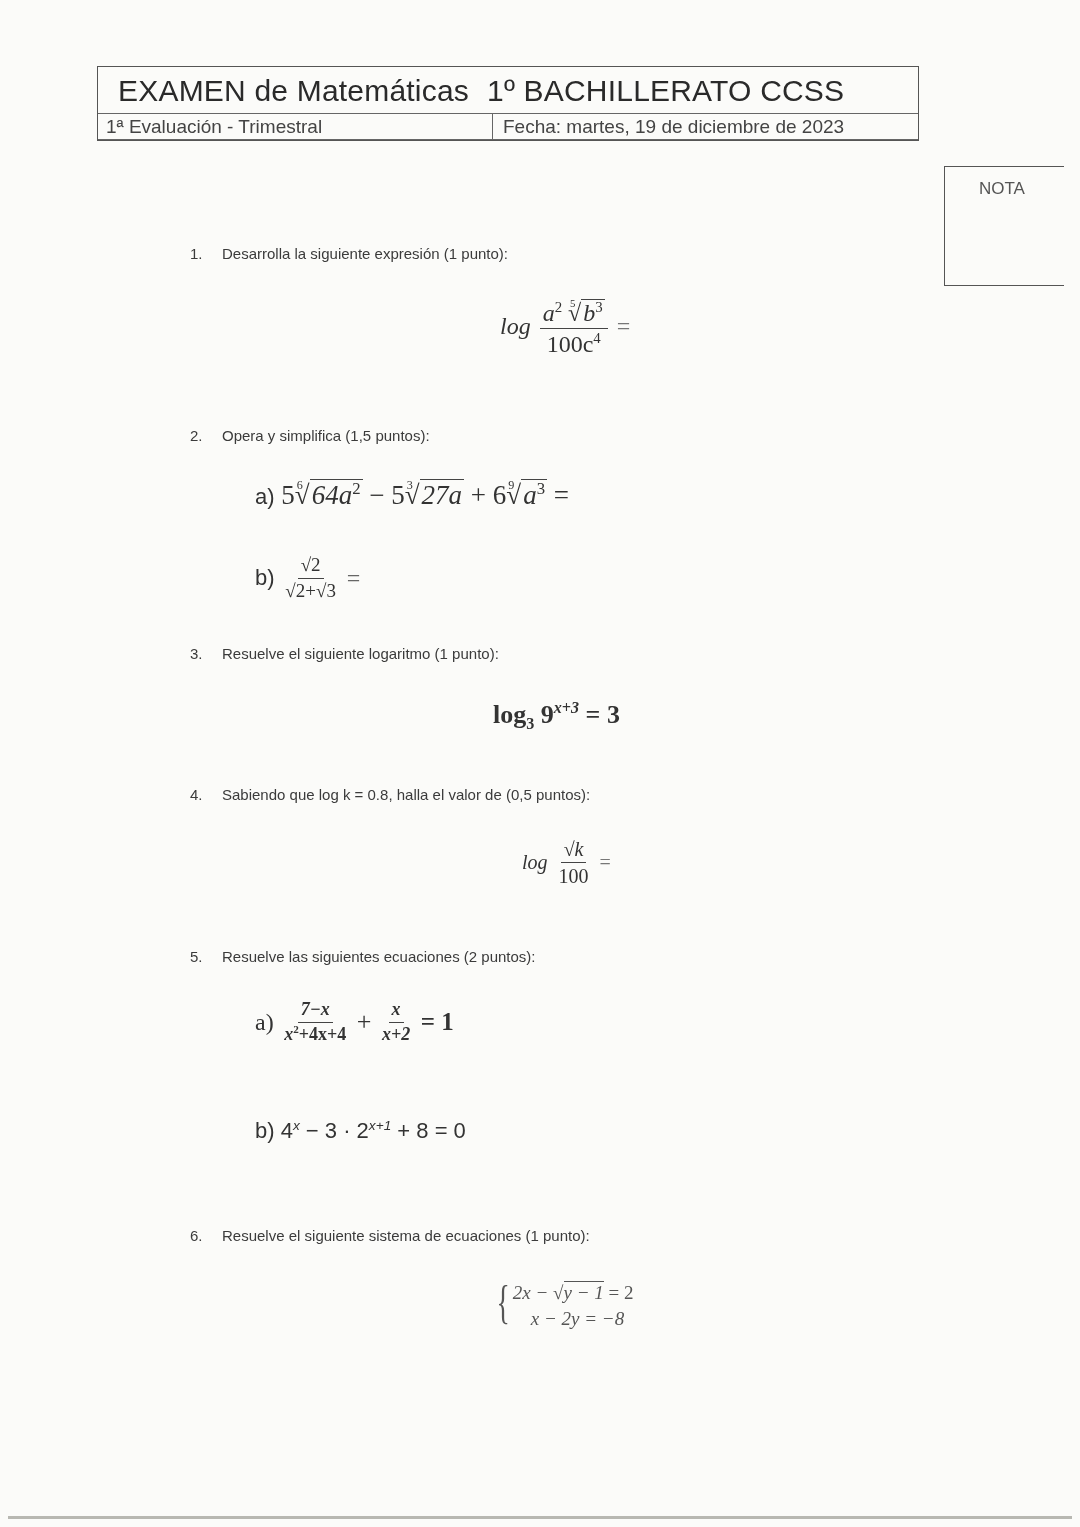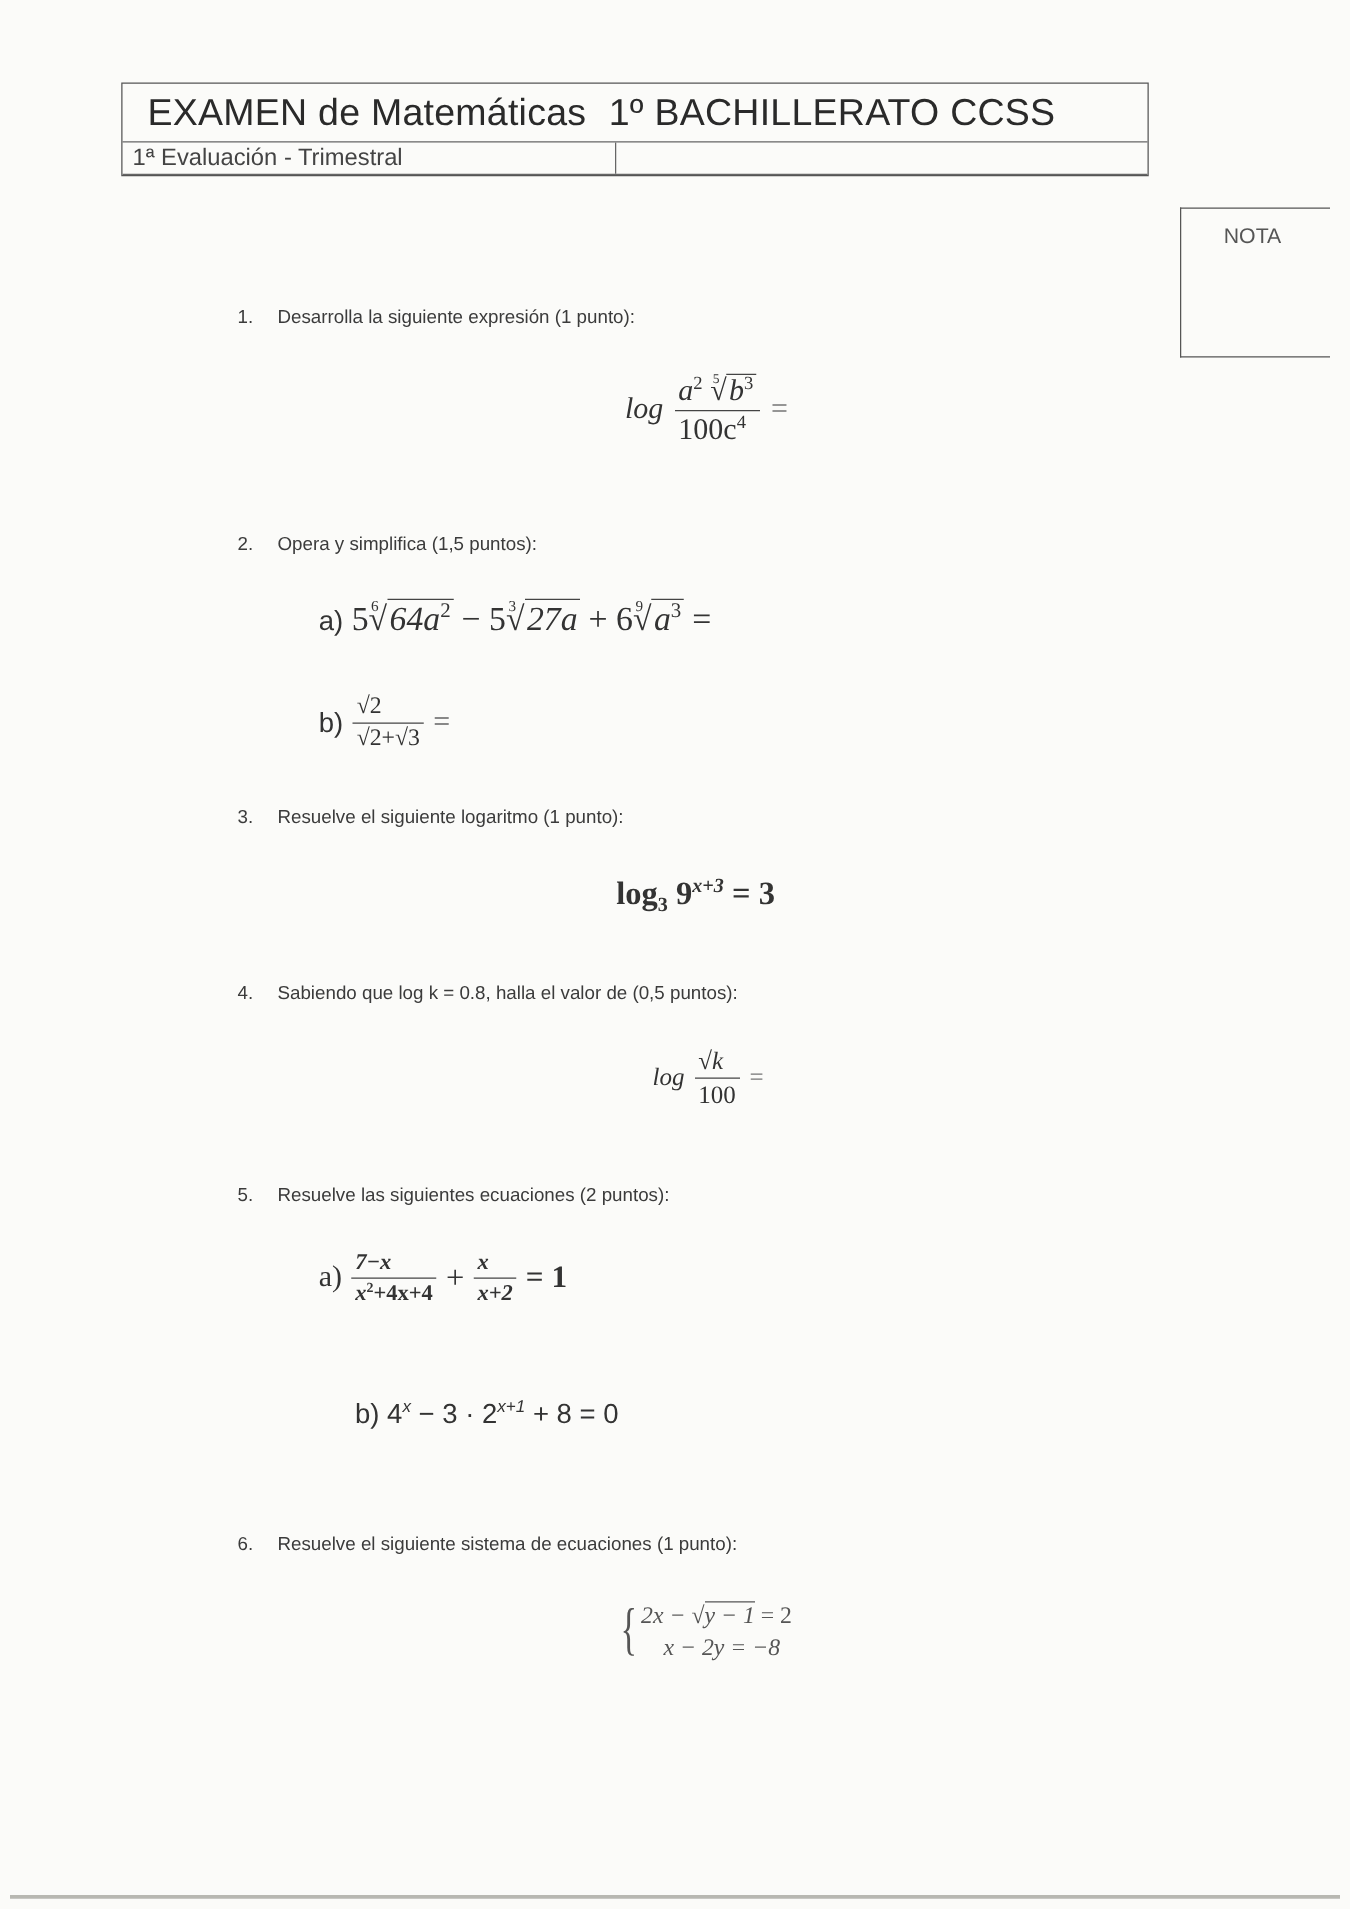--- a/index.html
+++ b/index.html
@@ -24,40 +24,41 @@
   .nota { position:absolute; left:944px; top:166px; width:120px; height:120px;
           border-left:1.5px solid #555; border-top:1.5px solid #555; border-bottom:1.5px solid #555; box-sizing:border-box; }
   .nota span { position:absolute; left:34px; top:12px; font-size:17px; color:#555; }
 
   
   .q { position:absolute; left:190px; font-size:15px; color:#3b3b3b; white-space:nowrap; }
   .q .num { display:inline-block; width:32px; }
 
   .math { position:absolute; font-family:"Liberation Serif", serif; color:#333; white-space:nowrap; }
   .it { font-style:italic; }
-  .frac { display:inline-flex; flex-direction:column; vertical-align:middle; margin:0 3px; }
+  .frac { display:inline-flex; flex-direction:column; align-items:center; vertical-align:middle; margin:0 3px; }
   .frac .n { padding:0 3px 2px; border-bottom:1.5px solid #444; line-height:1.1; }
   .frac .d { padding:2px 3px 0; line-height:1.1; }
   sup.s { font-size:0.62em; vertical-align:0.6em; line-height:0; }
   sub.s { font-size:0.62em; vertical-align:-0.35em; line-height:0; }
   .rad { display:inline-block; position:relative; }
   .rad .idx { position:absolute; font-size:0.45em; left:2px; top:-2px; }
   .rad .body { border-top:1.5px solid #444; padding:0 2px; }
   .lbl { font-family:"Liberation Sans", sans-serif; }
   .brace { font-size:46px; line-height:46px; vertical-align:top; display:inline-block; transform:scaleX(0.6); color:#555; }
 </style>
 </head>
 <body>
 
 <div class="hdr">
   <div class="hdr-title">
     <span>EXAMEN de Matemáticas</span><span class="gap"></span><span>1º BACHILLERATO CCSS</span>
   </div>
   <div class="hdr-row2">
     <div class="c1">1ª Evaluación - Trimestral</div>
+    <div class="c2">Fecha: martes, 19 de diciembre de 2023</div>
   </div>
 </div>
 
 <div class="nota">
     <span>NOTA</span>
   </div>
 
 <div class="q" style="top:245px"><span class="num">1.</span><span>Desarrolla la siguiente expresión (1 punto):</span></div>
 <div class="math" style="left:500px; top:300px; font-size:24px;">
   <span class="it">log</span>
@@ -109,21 +110,21 @@
       <span class="n it">7−x</span>
       <span class="d"><span class="it">x</span><sup class="s">2</sup><span>+4x+4</span></span>
     </span>
   <span style="font-size:26px; vertical-align:middle; font-weight:normal">+</span>
   <span class="frac">
       <span class="n it">x</span>
       <span class="d it">x+2</span>
     </span>
   <span style="font-size:25px; vertical-align:middle">= 1</span>
 </div>
-<div class="math" style="left:255px; top:1118px; font-size:22px; font-family:'Liberation Sans',sans-serif;margin-left:29px;">
+<div class="math" style="left:255px; top:1118px; font-size:22px; font-family:'Liberation Sans',sans-serif;">
   <span>b)</span> <span>4</span><sup class="s it">x</sup><span> − 3 · </span><span>2</span><sup class="s it">x+1</sup><span> + 8 = 0</span>
 </div>
 
 <div class="q" style="top:1227px"><span class="num">6.</span><span>Resuelve el siguiente sistema de ecuaciones (1 punto):</span></div>
 <div class="math" style="left:492px; top:1280px; font-size:19px; color:#555;">
   <span class="brace">{</span>
   <span style="display:inline-block; vertical-align:top; line-height:26px; margin-left:-6px;">
     <span style="display:block"><span class="it">2x − </span>√<span class="it" style="border-top:1.2px solid #555">y − 1</span><span> = 2</span></span>
     <span style="display:block; padding-left:18px" class="it">x − 2y = −8</span>
   </span>

